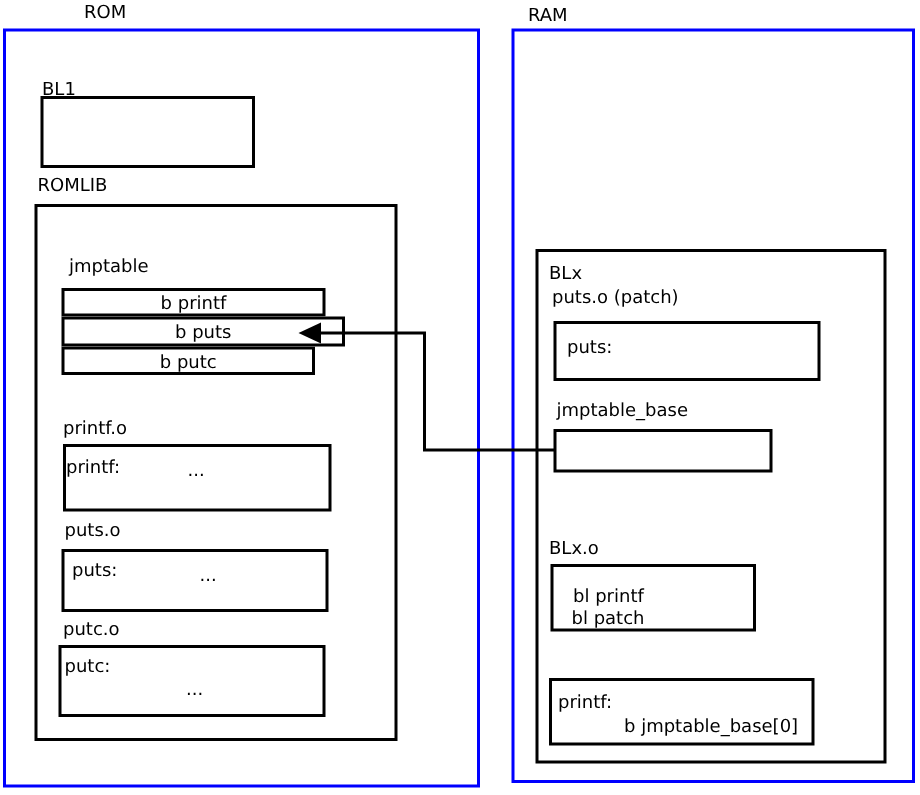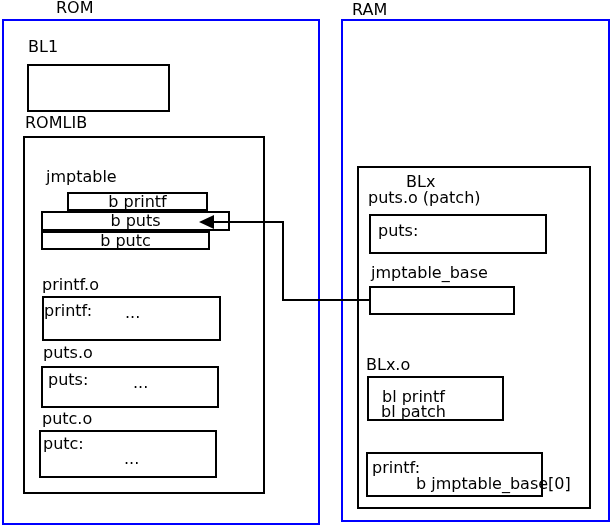--- a/index.html
+++ b/index.html
@@ -6,21 +6,21 @@
     margin: 0;
     padding: 0;
     background: #ffffff;
   }
   .canvas {
     position: relative;
     width: 613px;
     height: 530px;
     background: #ffffff;
     font-family: "DejaVu Sans", "Liberation Sans", sans-serif;
-    font-size: 16px;
+    font-size: 12px;
     color: #000000;
     overflow: hidden;
   }
   .region {
     position: absolute;
     box-sizing: border-box;
     border: 2px solid #0000ff;
     background: #ffffff;
   }
   .box {
@@ -58,28 +58,28 @@
   }
 </style>
 </head>
 <body>
 
 <div class="canvas">
 
   <div class="lbl" style="left:56px; top:1px;">ROM</div>
   <div class="region" style="left:2px; top:19px; width:318px; height:506px;"></div>
 
-  <div class="lbl" style="left:28px; top:40px;">BL1</div>
+  <div class="lbl" style="left:28px; top:52px;">BL1</div>
   <div class="box" style="left:27px; top:64px; width:143px; height:48px;"></div>
 
   <div class="lbl" style="left:25px; top:116px;">ROMLIB</div>
   <div class="box" style="left:23px; top:136px; width:242px; height:358px;"></div>
 
   <div class="lbl" style="left:46px; top:170px;">jmptable</div>
-  <div class="jrow" style="left:41px; top:192px; width:141px; height:19px;margin-left:26px;">b printf</div>
+  <div class="jrow" style="left:41px; top:192px; width:176px; height:19px;">b printf</div>
   <div class="jrow" style="left:41px; top:211px; width:189px; height:20px;">b puts</div>
   <div class="jrow" style="left:41px; top:231px; width:169px; height:19px;">b putc</div>
 
   <div class="lbl" style="left:42px; top:278px;">printf.o</div>
   <div class="box" style="left:42px; top:296px; width:179px; height:45px;">
     <span class="intext" style="left:0px; top:6px;">printf:</span>
     <span class="intext" style="left:81px; top:8px;">...</span>
   </div>
 
   <div class="lbl" style="left:43px; top:346px;">puts.o</div>
@@ -91,21 +91,21 @@
   <div class="lbl" style="left:42px; top:412px;">putc.o</div>
   <div class="box" style="left:39px; top:430px; width:178px; height:48px;padding-left:20px;">
     <span class="intext" style="left:2px; top:5px;">putc:</span>
     <span class="intext" style="left:83px; top:20px;">...</span>
   </div>
 
   <div class="lbl" style="left:352px; top:3px;">RAM</div>
   <div class="region" style="left:341px; top:19px; width:269px; height:503px;"></div>
 
   <div class="box" style="left:357px; top:166px; width:234px; height:343px;"></div>
-  <div class="lbl" style="left:366px; top:175px;margin-left:40px;">BLx</div>
+  <div class="lbl" style="left:366px; top:175px;">BLx</div>
 
   <div class="lbl" style="left:368px; top:191px;">puts.o (patch)</div>
   <div class="box" style="left:369px; top:214px; width:178px; height:40px;">
     <span class="intext" style="left:7px; top:8px;">puts:</span>
   </div>
 
   <div class="lbl" style="left:371px; top:266px;">jmptable_base</div>
   <div class="box" style="left:369px; top:286px; width:146px; height:29px;"></div>
 
   <div class="lbl" style="left:366px; top:358px;">BLx.o</div>

